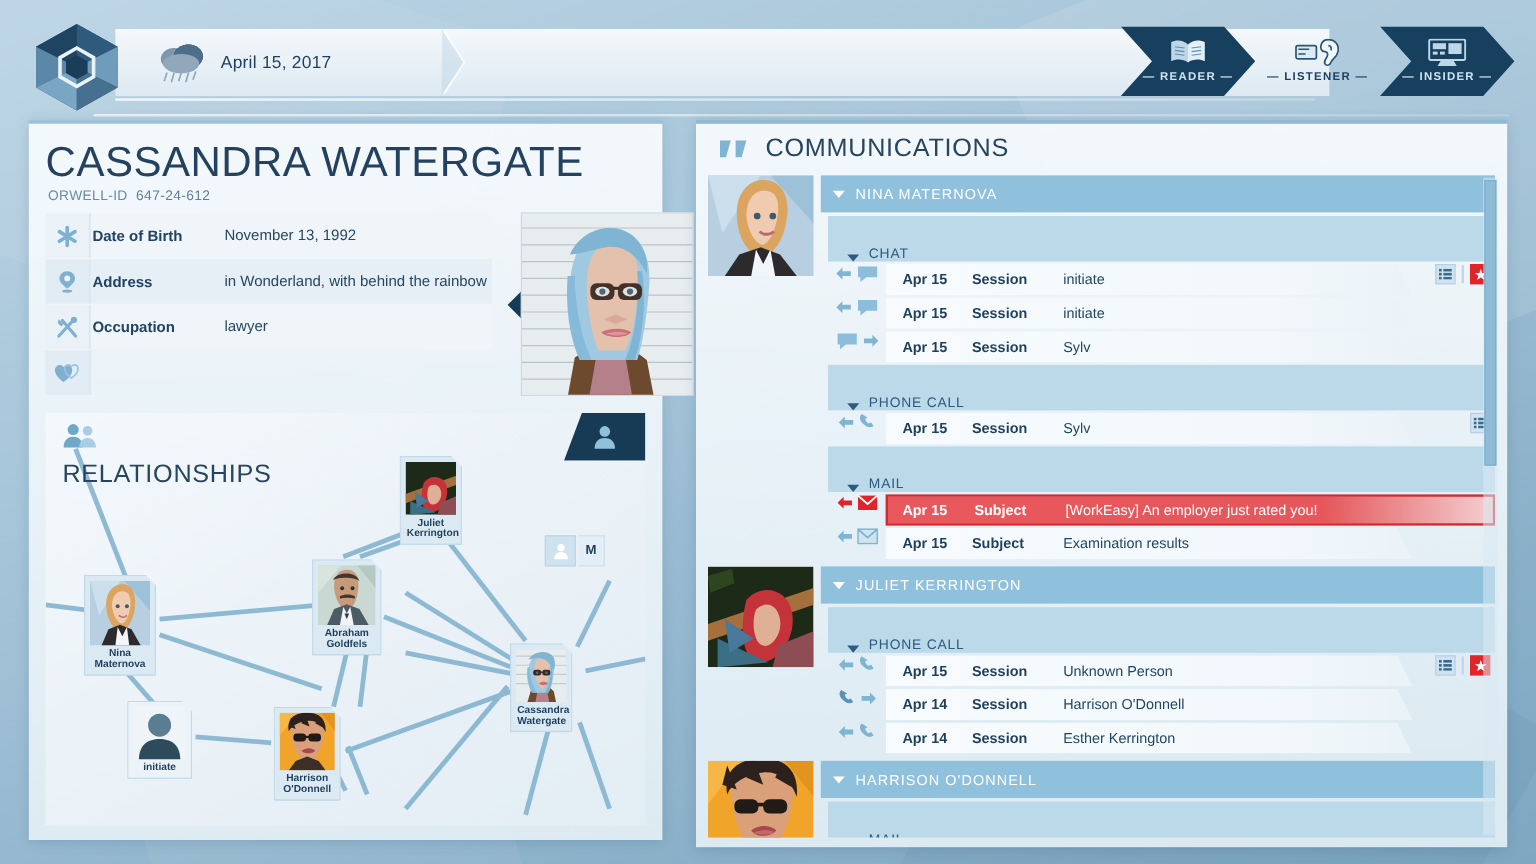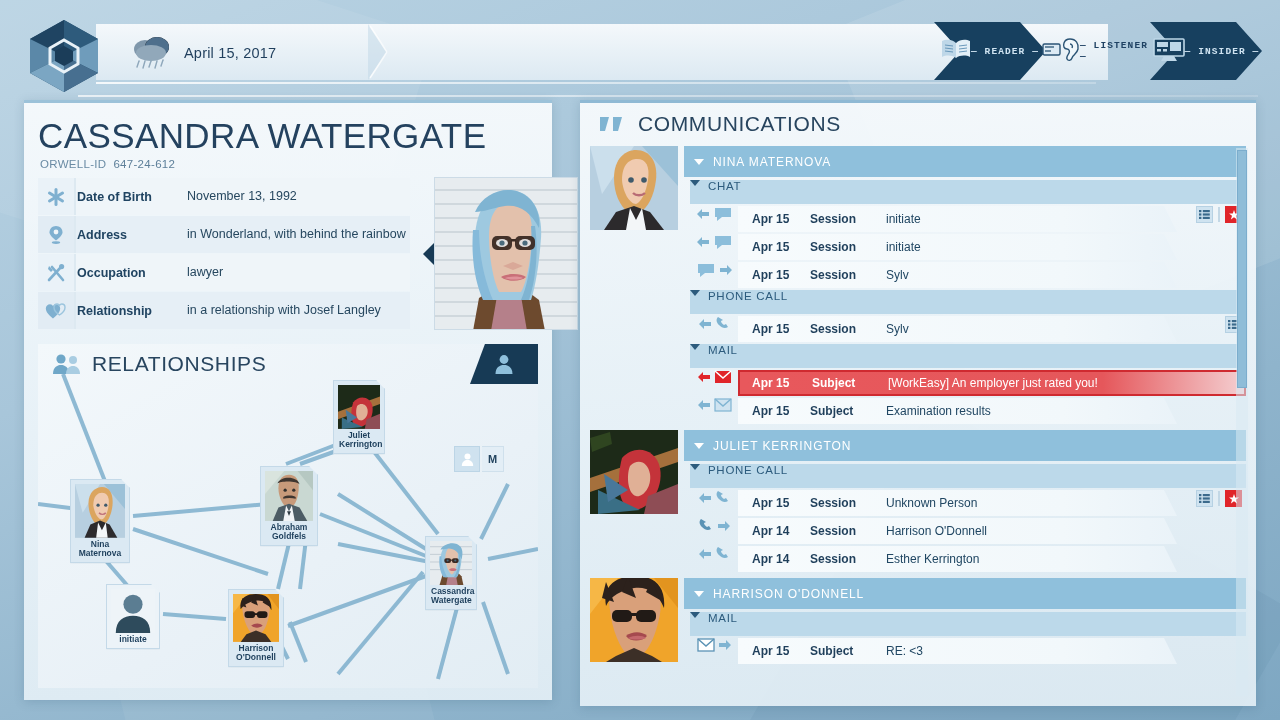--- a/index.html
+++ b/index.html
@@ -38,22 +38,22 @@
   }
 
   .logo-hex { position:absolute; left:26px; top:18px; width:76px; height:76px; }
 
   .weather { position:absolute; left:130px; top:34px; display:flex; align-items:center; gap:10px; }
   .weather .date { font-size:14.5px; color:#1f3e5c; letter-spacing:.2px;text-align:center; }
 
   .nav-tabs { position:absolute; right:18px; top:22px; height:66px; display:flex; align-items:flex-start; }
   .tab {
     position:relative; width:112px; height:58px; margin-left:-4px;
-    display:flex; flex-direction:row; align-items:center; justify-content:center;
-    color:#d7e7f2; cursor:pointer;font-family:Liberation Mono, monospace;
+    display:flex; flex-direction:column; align-items:center; justify-content:center;
+    color:#d7e7f2; cursor:pointer;
   }
   .tab .chev-bg { position:absolute; inset:0; }
   .tab .tab-ico { position:relative; z-index:2; height:24px; margin-bottom:3px; }
   .tab .tab-label {
     position:relative; z-index:2; font-size:9.5px; font-weight:bold; letter-spacing:1.1px;
     color:#cfe3f1;
   }
   .tab.inactive .tab-label { color:#1f4263; }
   .tab.inactive { color:#1f4263; }
 
@@ -94,21 +94,21 @@
 
   .mugshot {
     position:absolute; left:396px; top:-1px; width:144px; height:153px;
     background:#e9eef2; overflow:hidden; border:1px solid #ccdbe6;
   }
   .mug-arrow { position:absolute; left:384px; top:62px; width:14px; height:28px; }
 
   
   .rel-box { position:absolute; left:14px; top:244px; width:500px; height:344px; overflow:hidden;
              background:linear-gradient(150deg,#f3f8fb 0%,#e9f1f7 60%,#e2edf4 100%); }
-  .rel-head { position:absolute; left:14px; top:8px; display:flex; align-items:center; gap:10px; z-index:5;}
+  .rel-head { position:absolute; left:14px; top:8px; display:flex; align-items:flex-start; gap:10px; z-index:5;flex-direction:column;}
   .rel-head .t { font-size:21px; font-weight:300; letter-spacing:.6px; color:#28455f; }
   .rel-badge {
     position:absolute; right:0; top:0; width:68px; height:40px; z-index:5;
     background:#173a55; clip-path: polygon(22% 0, 100% 0, 100% 100%, 0 100%);
     display:flex; align-items:center; justify-content:center;
   }
   .rel-svg { position:absolute; inset:0; }
   .node { position:absolute; z-index:3; }
   .node .card {
     background:#dbe9f3; padding:4px 4px 2px; border:1px solid #c4d9e8;
@@ -141,22 +141,22 @@
   .contact-photo { width:88px; flex:0 0 88px; }
   .contact-photo .ph { width:88px; height:84px; overflow:hidden; background:#cfdbe5; display:block; }
   .contact-lists { flex:1; margin-left:6px; }
 
   .grp-person {
     background:#8fc0dc; color:#ffffff; height:31px; display:flex; align-items:center;
     padding-left:10px; gap:9px; font-size:12px; letter-spacing:.9px; margin-bottom:3px;
     cursor:pointer;
   }
   .grp-kind {
-    background:#bcd9ea; color:#2c5b7d; height:24px; display:flex; align-items:flex-start;
-    gap:8px; font-size:11.5px; letter-spacing:.7px; margin:2px 0 2px 6px;
+    background:#bcd9ea; color:#2c5b7d; height:38px; display:flex; align-items:flex-end;
+    padding-left:16px; gap:8px; font-size:11.5px; letter-spacing:.7px; margin:2px 0 2px 6px;
     cursor:pointer;
   }
   .tri { width:0;height:0;border-left:5px solid transparent;border-right:5px solid transparent;border-top:6px solid currentColor; }
 
   .crow {
     display:flex; align-items:flex-start; height:26px; margin:0 0 2px 6px; cursor:pointer;
   }
   .crow .icons { width:48px; flex:0 0 48px; display:flex; align-items:center; justify-content:center; gap:3px; }
   .crow .bar {
     flex:1; background:linear-gradient(90deg,#f7fbfd 0%,#f2f8fb 72%,#e9f2f8 100%);
@@ -353,24 +353,20 @@
           <span class="v">lawyer</span>
         </div>
       </div>
 
       <div class="irow">
         <div class="ico">
           <svg width="22" height="18" viewBox="0 0 22 18">
             <path d="M8 16.5 C8 16.5 0.8 11.6 0.8 6.6 C0.8 3.9 2.8 2.2 5 2.2 C6.6 2.2 7.5 3.2 8 4 C8.5 3.2 9.4 2.2 11 2.2 C13.2 2.2 15.2 3.9 15.2 6.6 C15.2 11.6 8 16.5 8 16.5 Z" fill="#7fb0d0"></path>
             <path d="M14.5 13 C14.5 13 9 9.2 9 5.4 C9 3.3 10.5 2 12.2 2 C13.4 2 14.1 2.8 14.5 3.4 C14.9 2.8 15.6 2 16.8 2 C18.5 2 20 3.3 20 5.4 C20 9.2 14.5 13 14.5 13 Z" fill="none" stroke="#9cc5de" stroke-width="1.4"></path>
           </svg>
-        </div>
-        <div class="cell">
-          <span class="k">Relationship</span>
-          <span class="v">in a relationship with Josef Langley</span>
         </div>
       </div>
     </div>
 
     <div class="mug-arrow">
       <svg width="14" height="28" viewBox="0 0 14 28">
           <path d="M13 2 L1 14 L13 26 Z" fill="#173a55"></path>
         </svg>
     </div>
 

